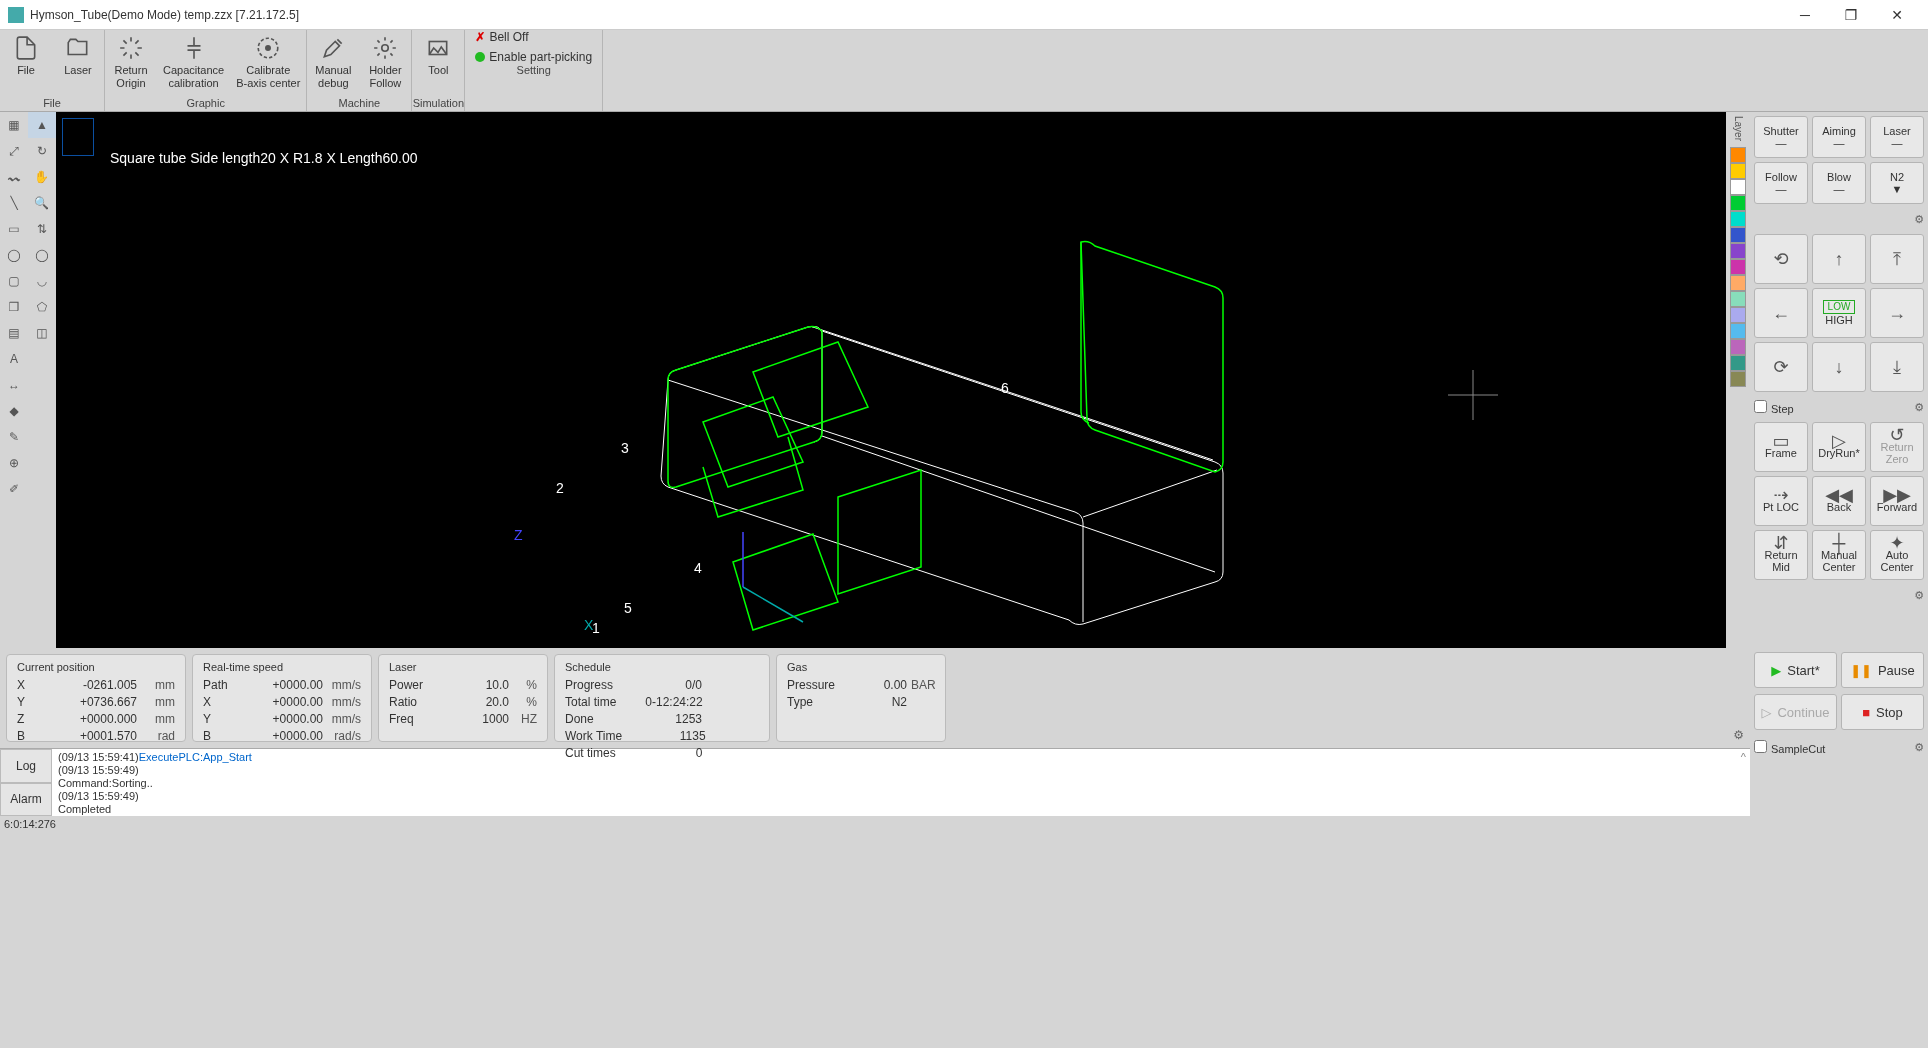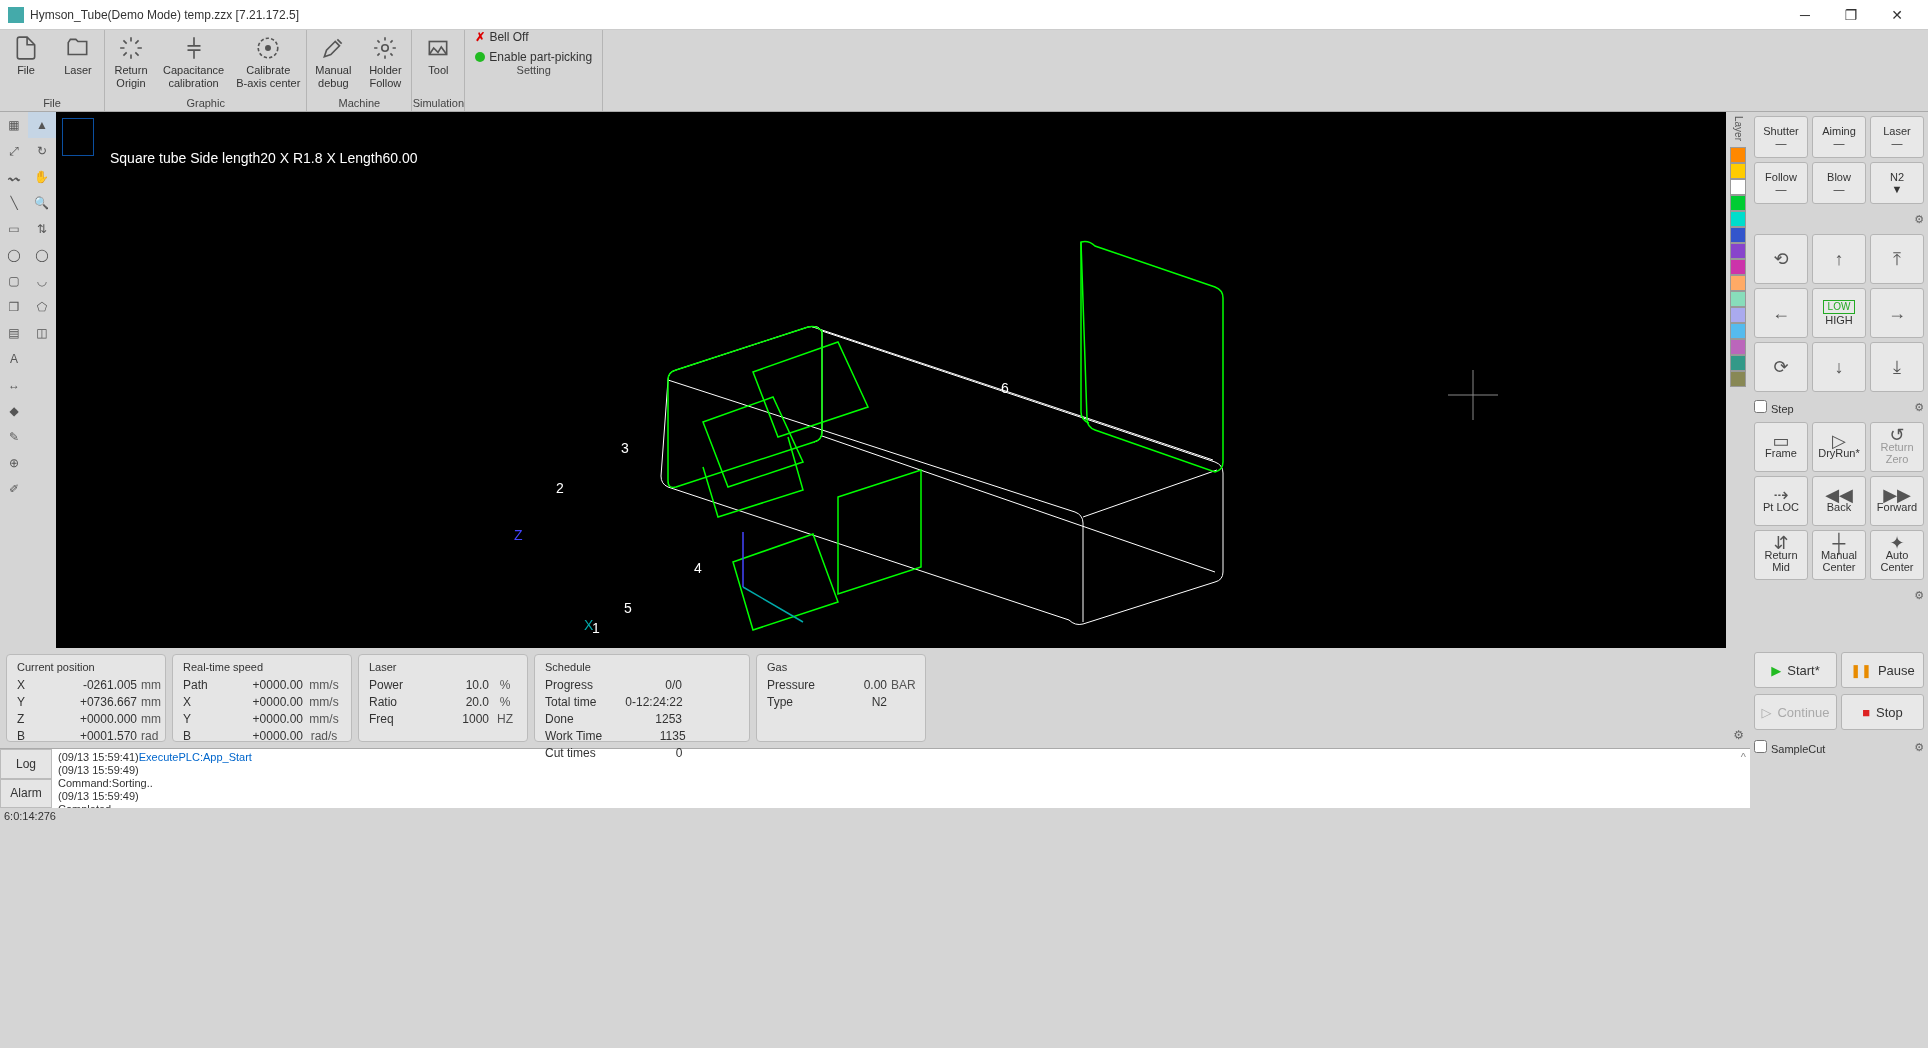--- a/index.html
+++ b/index.html
@@ -49,23 +49,23 @@
 .rp-row { display:flex; align-items:center; justify-content:space-between; height:22px; font-size:11px; }
 .rp-row input[type=checkbox]{ margin-right:4px; }
 .gear { color:#666; cursor:pointer; }
 
 .status-area { display: flex; gap: 6px; padding: 6px; height: 100px; }
 .status-box { background: #e5e5e5; border: 1px solid #bbb; border-radius: 4px; padding: 6px 10px; }
 .status-box .title { font-size: 11px; margin-bottom: 4px; color: #333; }
 .status-box .row { display: flex; justify-content: space-between; font-size: 12px; line-height: 17px; }
 .status-box .row .lbl { min-width: 50px; }
 .status-box .row .val { text-align: right; min-width: 70px; }
-.status-box .row .unit { width: 36px; margin-left: 4px; color: #555; text-align:center; }
-
-.log-area { display: flex; height: 60px; border-top: 1px solid #aaa; background: #fff; }
+.status-box .row .unit { width: 36px; margin-left: 4px; color: #555; text-align:right; }
+
+.log-area { display: flex; height: 68px; border-top: 1px solid #aaa; background: #fff; }
 .log-tabs { width: 52px; display: flex; flex-direction: column; }
 .log-tab { flex: 1; display: flex; align-items: center; justify-content: center; border: 1px solid #bbb; background: #e5e5e5; cursor: pointer; }
 .log-content { flex: 1; padding: 2px 6px; font-family: Consolas, monospace; font-size: 11px; line-height: 13px; overflow-y: auto; position: relative; }
 .log-content .lk { color: #0066cc; }
 .log-content .scroll { position:absolute; right:4px; top:2px; color:#888; }
 
 .footer { height: 20px; font-size: 11px; padding: 2px 4px; color: #333; background: #d5d5d5; }
 
 .action-panel { width: 178px; background: #d5d5d5; padding: 4px; display:flex; flex-direction:column; gap:6px; }
 .action-btn { height: 36px; border: 1px solid #b5b5b5; border-radius: 3px; display: flex; align-items: center; justify-content: center; gap: 6px; font-size: 13px; cursor: pointer; background: #e8e8e8; }
@@ -413,21 +413,21 @@
     <div class="rp-row">
         <span></span>
         <span class="gear">⚙</span>
       </div>
   </div>
 </div>
 
 <div style="display:flex">
   <div style="flex:1">
     <div class="status-area">
-      <div class="status-box" style="width:160px">
+      <div class="status-box" style="width:180px">
         <div class="title">Current position</div>
         <div class="row">
             <span class="lbl">X</span>
             <span class="val">-0261.005</span>
             <span class="unit">mm</span>
           </div>
         <div class="row">
             <span class="lbl">Y</span>
             <span class="val">+0736.667</span>
             <span class="unit">mm</span>

